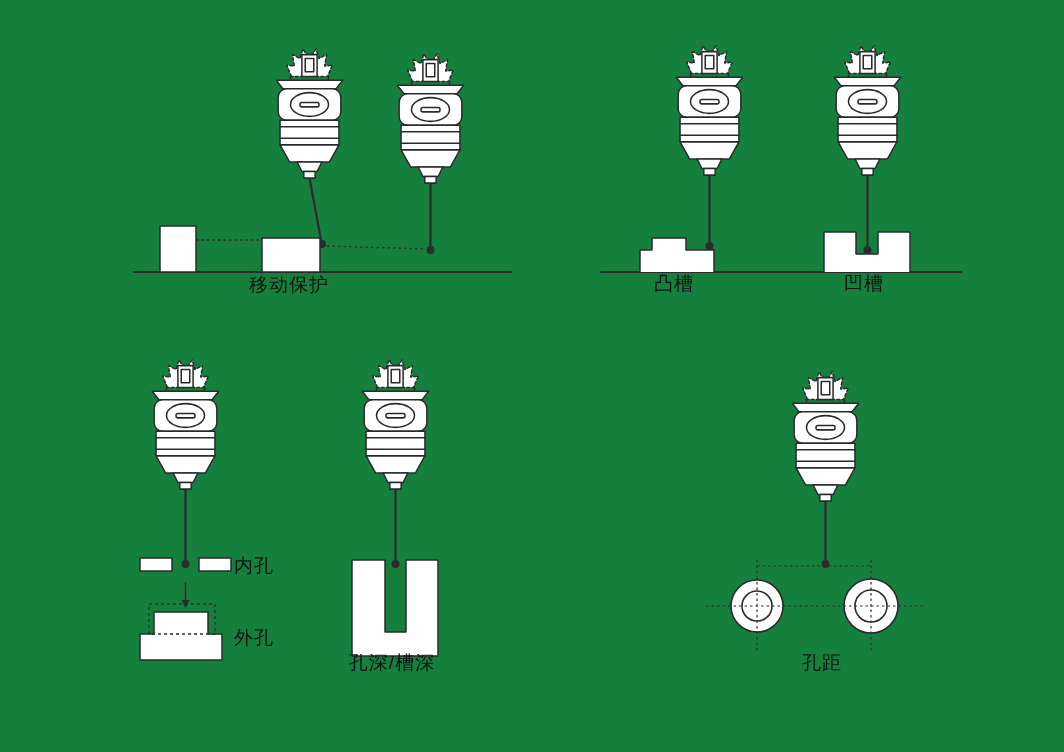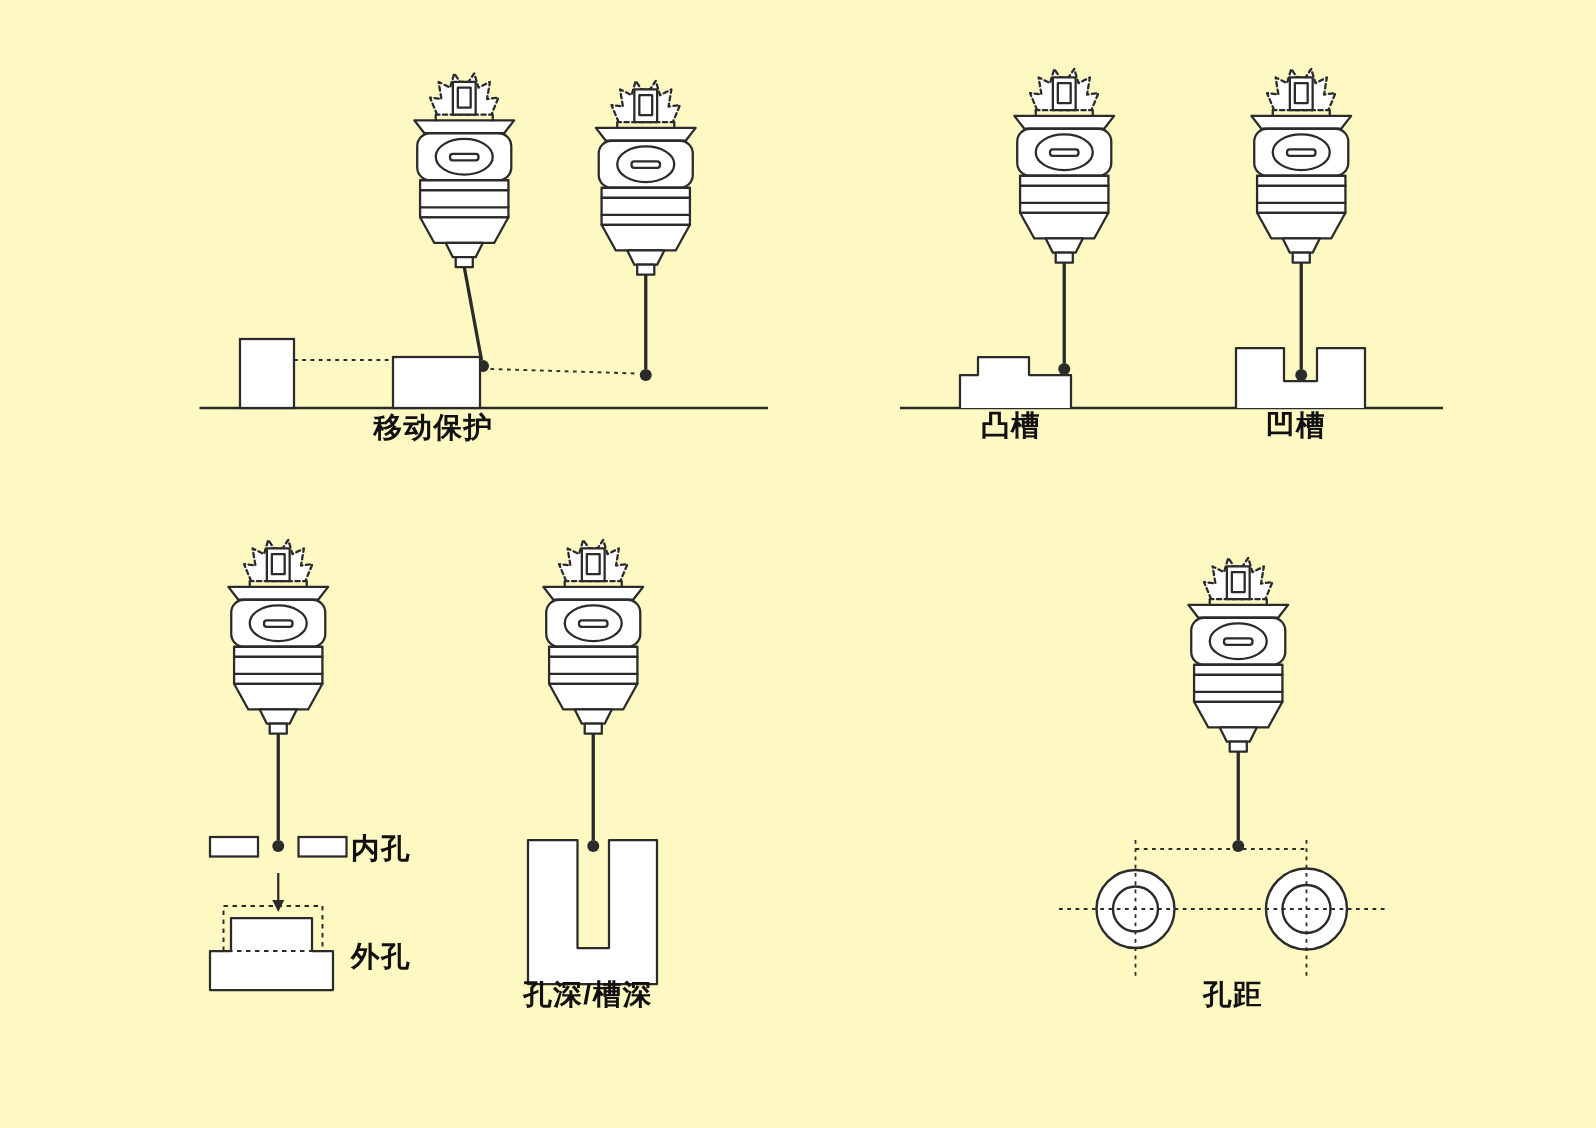--- a/index.html
+++ b/index.html
@@ -1,22 +1,21 @@
 <!DOCTYPE html>
 <html><head>
 <meta charset="utf-8">
 <style>
   html,body{margin:0;padding:0;background:#ffffff;}
   .canvas{
     position:relative;
     width:1064px;height:752px;
-    background:#fef9c3;
+    background:#15803d;
     font-family:"Liberation Sans", sans-serif;
     overflow:hidden;
-    font-weight:bold;
   }
   svg{display:block;}
   text{
     font-family:"Liberation Sans", sans-serif;
     font-size:19px;
     fill:#111111;
     letter-spacing:1px;
   }
 </style>
 </head>

